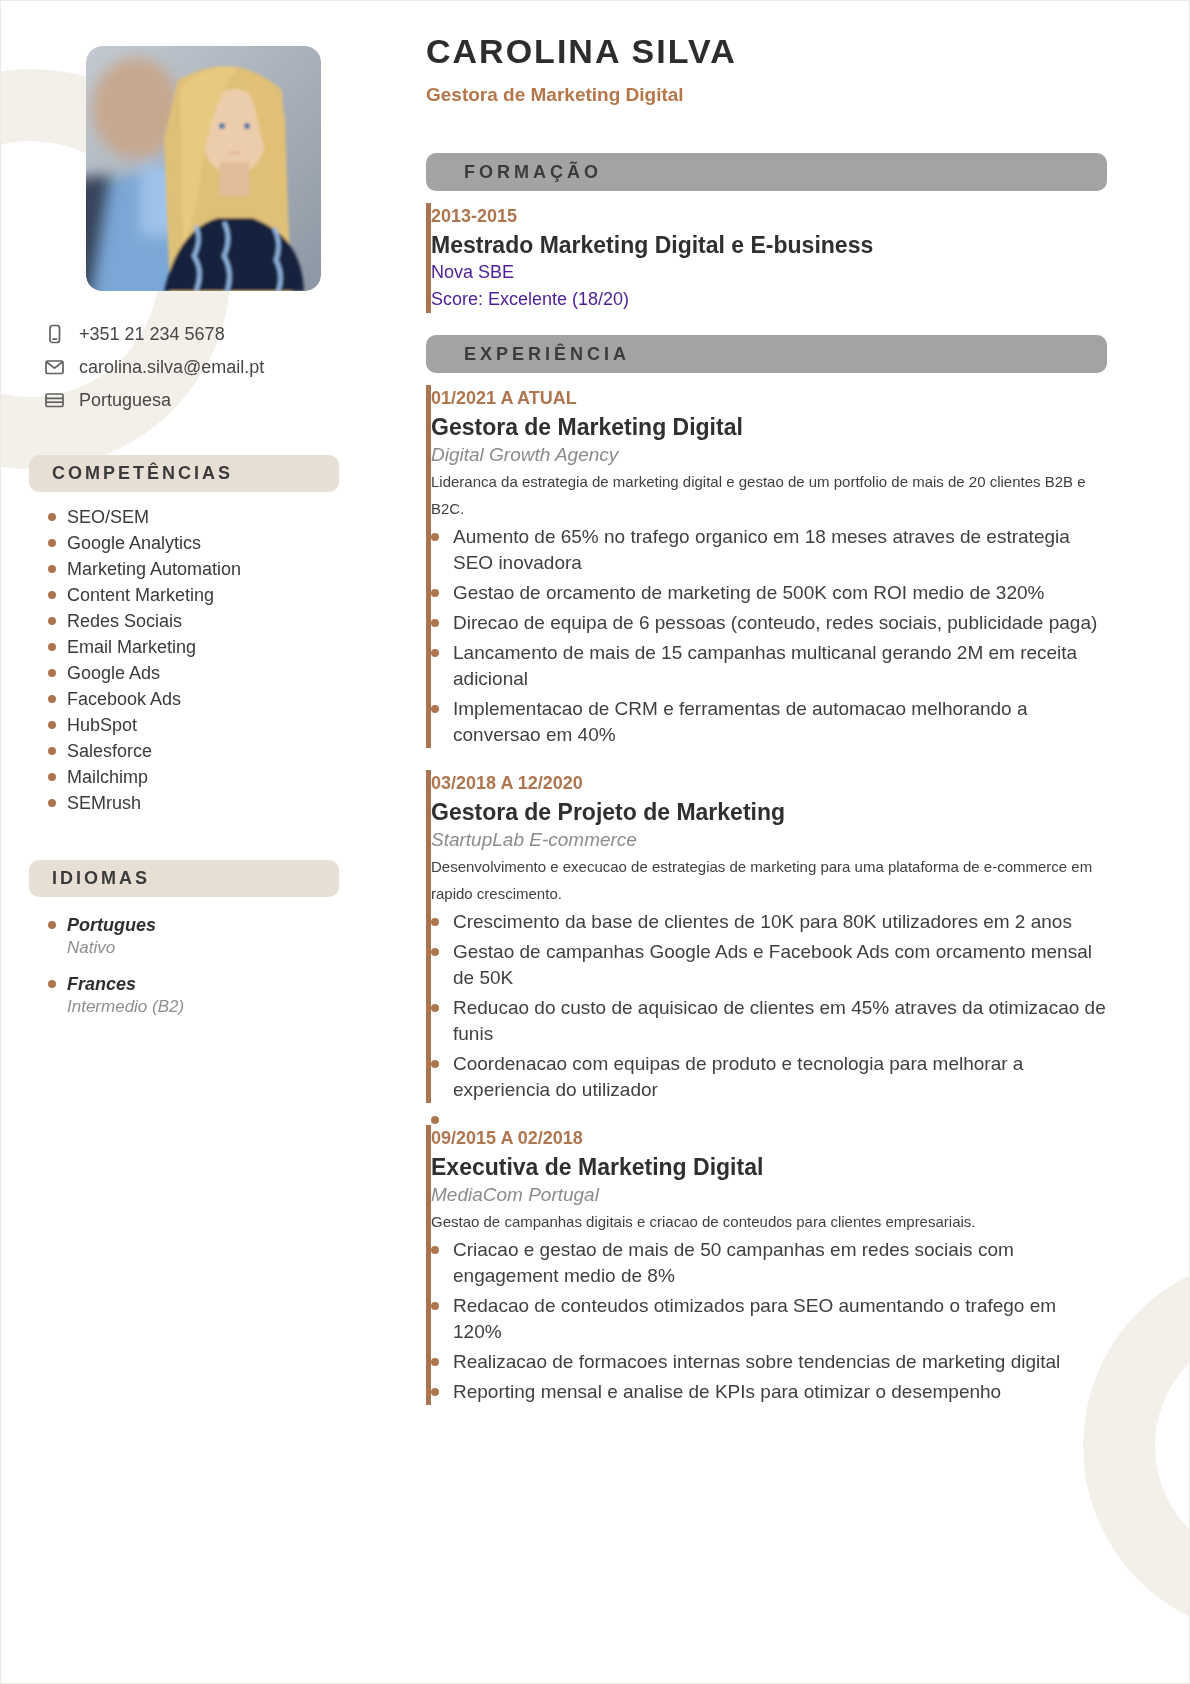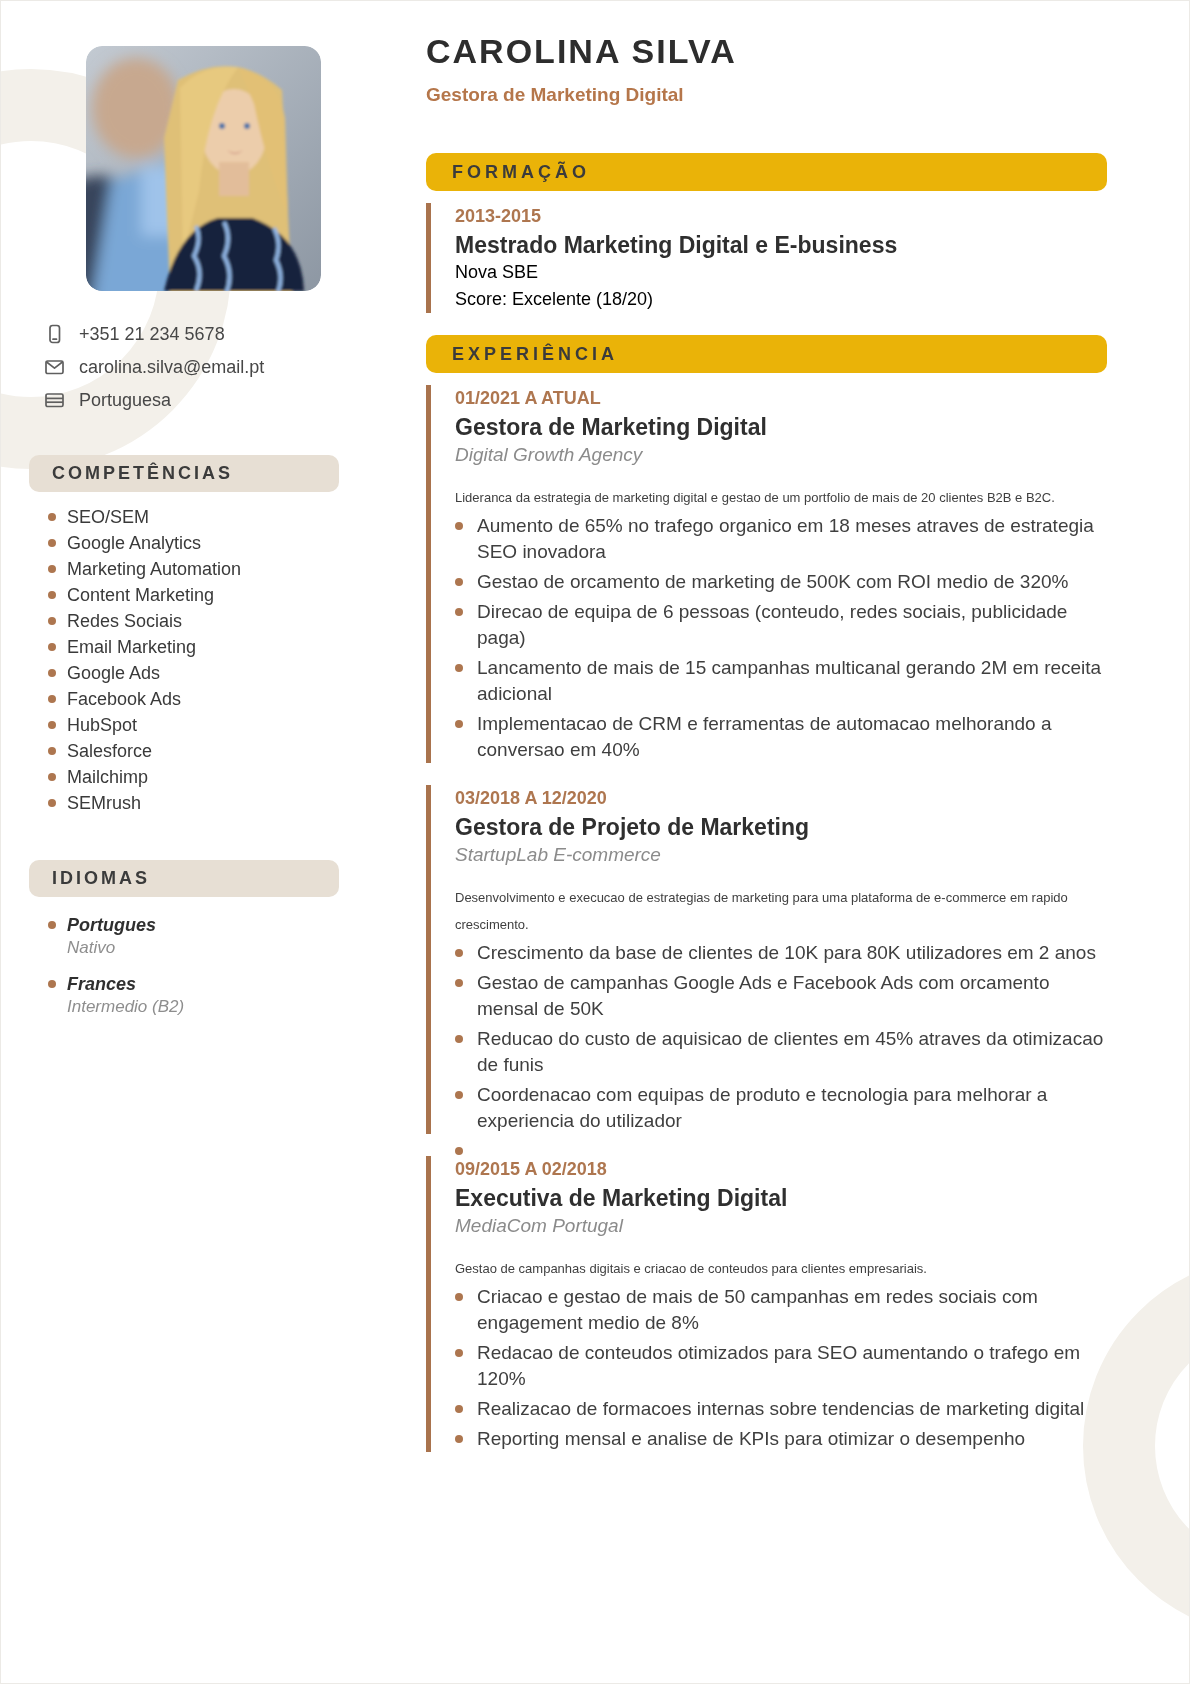--- a/index.html
+++ b/index.html
@@ -37,32 +37,32 @@
   .langs .lname { font-size:18px; font-weight:bold; color:#2f2f2f; line-height:24px; }
   .langs .llevel { font-size:17px; color:#8e8e8e; line-height:22px; }
   .langs .dot { top:8px; }
 
   
   .main { position:relative; width:706px; padding:30px 0 0 25px; z-index:1; }
   .name { font-size:34px; font-weight:800; letter-spacing:2px; color:#2d2d2d; line-height:40px; }
   .jobtitle { margin-top:12px; font-size:19px; font-weight:bold; color:#b5764a; line-height:24px; }
 
   .section-bar {
-    margin-top:44px; background:#eab308; border-radius:10px; height:38px;
-    display:flex; align-items:center; padding-left:26px;
+    margin-top:44px; background:#a3a3a3; border-radius:10px; height:38px;
+    display:flex; align-items:center; padding-left:38px;
     font-size:18px; font-weight:bold; letter-spacing:4px; color:#3b3b3b;
   }
   .section-bar.first { margin-top:46px; }
 
-  .entry { margin-top:12px; border-left:5px solid #a9734d; padding-left:24px; margin-bottom:22px; }
+  .entry { margin-top:12px; border-left:5px solid #a9734d; margin-bottom:22px; }
   .edate { font-size:18px; font-weight:bold; color:#ae764f; line-height:26px; }
   .etitle { font-size:23px; font-weight:bold; color:#2f2f2f; line-height:28px; margin-top:2px; }
   .ecompany { font-size:19px; font-style:italic; color:#8b8b8b; line-height:27px; }
-  .esub { font-size:18px; color:#000000; line-height:27px; }
-  .esummary { font-size:13px; color:#3f3f3f; line-height:27px;margin-top:16px; }
+  .esub { font-size:18px; color:#4c1d95; line-height:27px; }
+  .esummary { font-size:15px; color:#3f3f3f; line-height:27px; }
   .ebullets { list-style:none; margin-top:2px; }
   .ebullets li { position:relative; padding-left:22px; font-size:19px; line-height:26px; color:#3f3f3f; margin-bottom:4px; }
   .ebullets .dot { top:9px; }
 </style>
 </head>
 <body>
 
 <div class="page">
   <div class="ring ring-left"></div>
   <div class="ring ring-right"></div>

